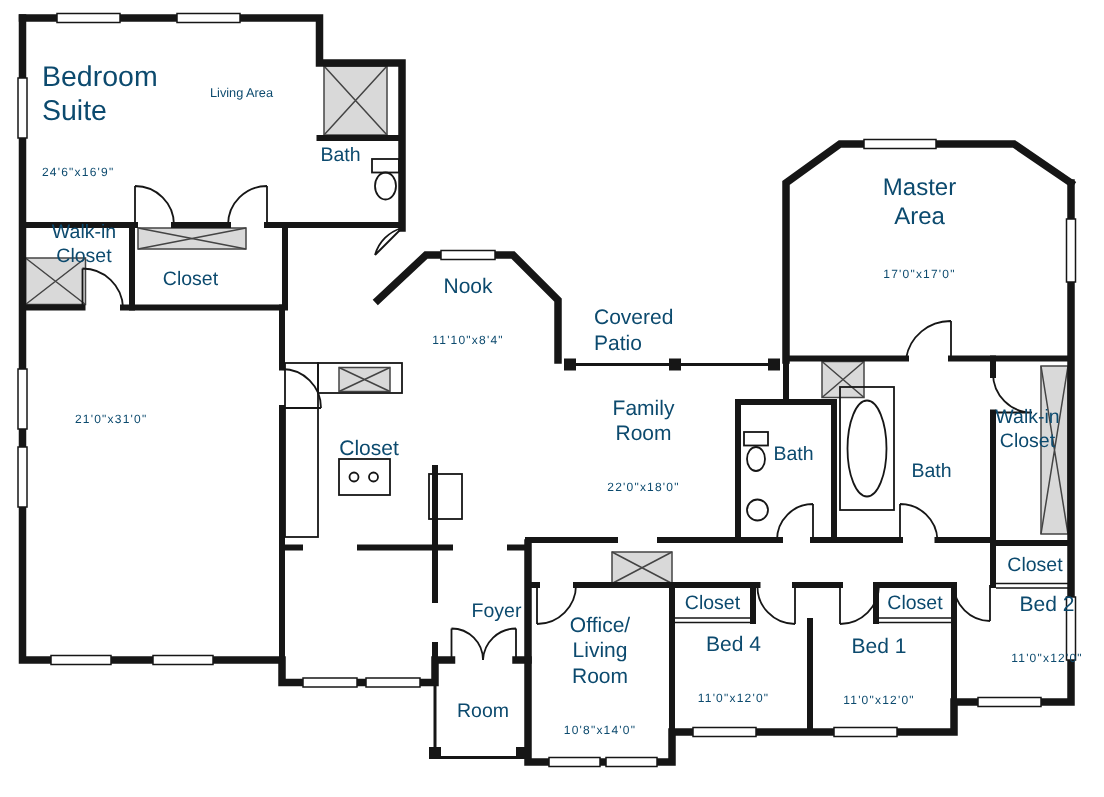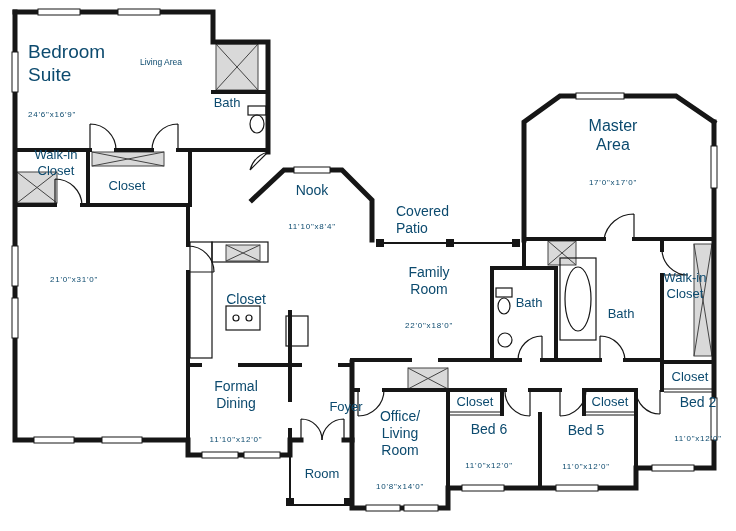--- a/index.html
+++ b/index.html
@@ -194,48 +194,43 @@
 
   <div class="lbl name-tiny" style="left:529px;top:303px">Bath</div>
 
   <div class="lbl name-sm" style="left:621px;top:314px">Bath</div>
 
   <div class="lbl name-tiny" style="left:685px;top:286px">Walk-in
 Closet</div>
 
   <div class="lbl name-tiny" style="left:690px;top:377px">Closet</div>
 
-  <div class="lbl" style="left:236px;top:411px">
-    <div class="name-md">Formal
-Dining</div>
-    <div class="dims">11'10"x12'0"</div>
-  </div>
-
-  <div class="lbl name-sm" style="left:346px;top:407px">Foyer</div>
+
+  <div class="lbl name-sm" style="left:331px;top:407px">Foyer</div>
 
   <div class="lbl name-sm" style="left:322px;top:474px">Room</div>
 
   <div class="lbl" style="left:400px;top:450px">
     <div class="name-md">Office/
 Living
 Room</div>
     <div class="dims">10'8"x14'0"</div>
   </div>
 
   <div class="lbl name-tiny" style="left:475px;top:402px">Closet</div>
 
   <div class="lbl" style="left:489px;top:446px">
-    <div class="name-md">Bed 6</div>
+    <div class="name-md">Bed 4</div>
     <div class="dims">11'0"x12'0"</div>
   </div>
 
   <div class="lbl name-tiny" style="left:610px;top:402px">Closet</div>
 
   <div class="lbl" style="left:586px;top:447px">
-    <div class="name-md">Bed 5</div>
+    <div class="name-md">Bed 1</div>
     <div class="dims">11'0"x12'0"</div>
   </div>
 
   <div class="lbl" style="left:698px;top:419px">
     <div class="name-md">Bed 2</div>
     <div class="dims">11'0"x12'0"</div>
   </div>
 
 </div>
 

